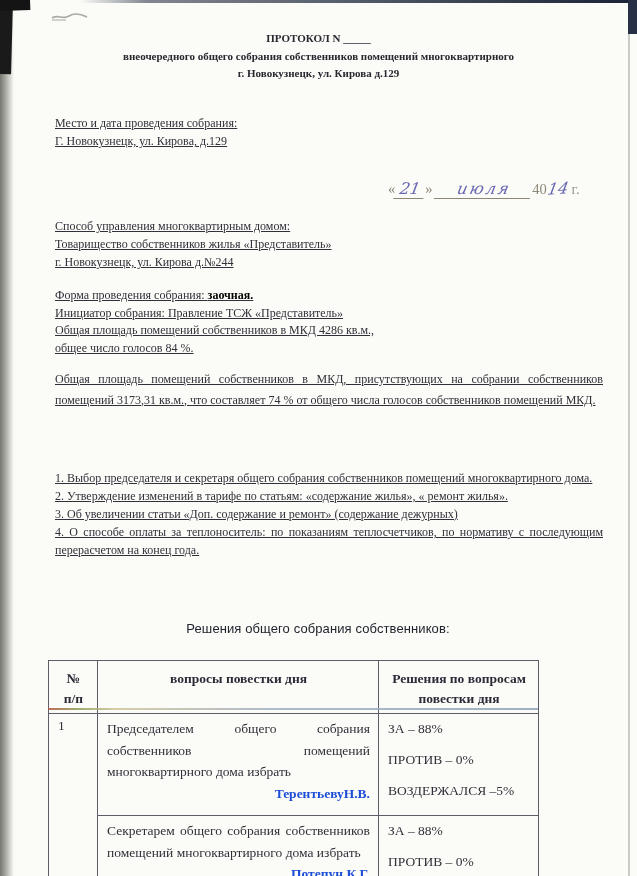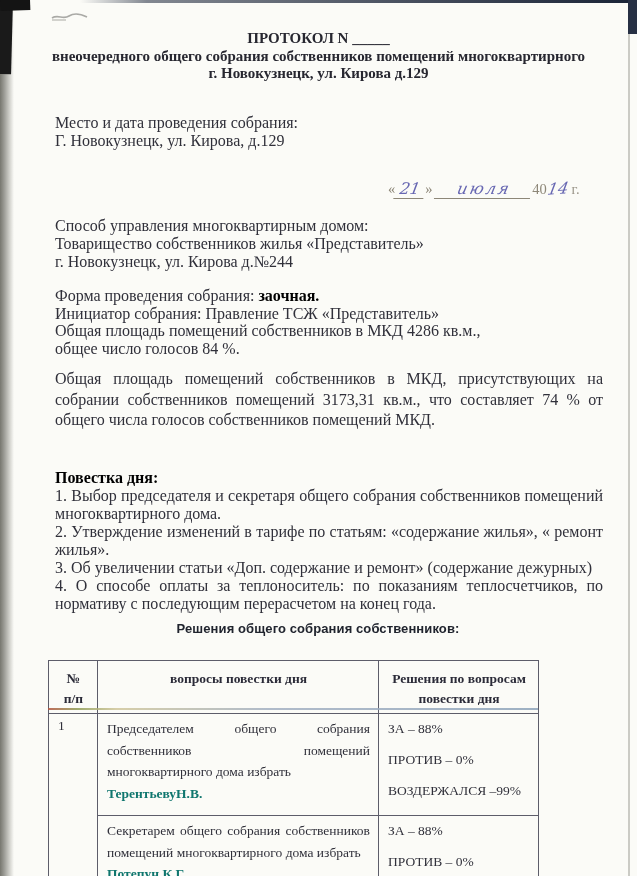--- a/index.html
+++ b/index.html
@@ -25,35 +25,35 @@
     background:linear-gradient(90deg,rgba(30,40,60,0) 0%,rgba(30,40,60,.55) 12%,rgba(25,35,55,.8) 60%,#192336 100%);
   }
   .corner-tr{position:absolute;right:0;top:0;width:9px;height:34px;background:#273044;}
   .edge-right-line{position:absolute;right:7px;top:34px;bottom:0;width:2px;background:#cbcbc5;}
   .pencil-mark{position:absolute;left:50px;top:10px;opacity:.75;}
   .scan-color-line{
     position:absolute;left:48px;top:708px;width:490px;height:2px;opacity:.85;
     background:linear-gradient(90deg,#b3543f 0%,#8f9c55 6%,#d0c69b 14%,#a3b0c2 45%,#8ea4ba 100%);
   }
   
-  .blk{position:absolute;left:55px;width:548px;font-size:16px;line-height:18px;}
+  .blk{position:absolute;left:55px;width:548px;font-size:12px;line-height:18px;text-decoration:underline;}
   .title-block{position:absolute;left:30px;top:30px;width:577px;text-align:center;
-    font-weight:bold;font-size:15px;line-height:17.5px;color:#272730;}
+    font-weight:bold;font-size:11px;line-height:17.5px;color:#272730;}
   .place-block{top:114px;}
   .mgmt-block{top:217px;}
   .form-block{top:287px;line-height:17.5px;}
   .presence-block{top:369px;text-align:justify;line-height:20.5px;}
   .quorum-block{top:440px;}
   .agenda-block{top:469px;}
   .agenda-block .item{text-align:justify;}
   .bold{font-weight:bold;color:#000000;}
   .decisions-heading{
     position:absolute;left:55px;top:621px;width:526px;text-align:center;
     font-family:"Liberation Sans","DejaVu Sans",sans-serif;
-    font-weight:bold;font-size:13px;color:#20242e;letter-spacing:.1px;
+    font-weight:normal;font-size:13px;color:#20242e;letter-spacing:.1px;
   }
   
   .date-block{position:absolute;left:388px;top:179px;font-size:14.5px;color:#8d8778;white-space:nowrap;}
   .hw{font-style:italic;color:#6767b2;font-family:"DejaVu Serif",serif;}
   .hw-day{display:inline-block;min-width:30px;text-align:center;border-bottom:1px solid #8d8778;
     font-size:16px;transform:skewX(-10deg);}
   .hw-month{display:inline-block;min-width:96px;text-align:center;border-bottom:1px solid #8d8778;
     font-size:16px;letter-spacing:2px;transform:skewX(-12deg);}
   .hw-year{display:inline-block;font-size:16px;transform:skewX(-14deg) rotate(-4deg);margin-left:1px;}
   .date-year-label{color:#9b968a;}
@@ -69,21 +69,21 @@
   col.c-num{width:49px;}
   col.c-q{width:281px;}
   col.c-d{width:160px;}
   th{font-weight:bold;text-align:center;color:#2b2b38;line-height:20px;}
   .th-pad{padding-top:8px !important;}
   tr.hdr{height:48px;}
   tr.r1{height:66px;}
   tr.r2{height:67px;}
   td.num-cell{text-align:left;padding-left:14px;padding-top:8px;}
   td.q-cell{text-align:justify;line-height:21.5px;padding-top:7px;}
-  td.q-cell .person{font-weight:bold;color:#0f766e;text-align:left;}
+  td.q-cell .person{font-weight:bold;color:#1d4ed8;text-align:right;}
   td.d-cell{line-height:21px;padding-top:7px;}
   td.d-cell .vote{margin-bottom:10px;}
 </style>
 </head>
 <body>
 
 <div class="page">
 
   <div class="edge-left"></div>
   <div class="corner-tl-v"></div>
@@ -125,21 +125,20 @@
     <div><span>Форма проведения собрания: </span><span class="bold">заочная.</span></div>
     <div>Инициатор собрания: Правление ТСЖ «Представитель»</div>
     <div>Общая площадь помещений собственников в МКД 4286 кв.м.,</div>
     <div>общее число голосов 84 %.</div>
   </div>
 
   <div class="blk presence-block">Общая площадь помещений собственников в МКД, присутствующих на собрании собственников помещений 3173,31 кв.м., что составляет 74 % от общего числа голосов собственников помещений МКД.</div>
 
 
   <div class="blk agenda-block">
-    <div class="bold">Повестка дня:</div>
     <div class="item">1. Выбор председателя и секретаря общего собрания собственников помещений многоквартирного дома.</div>
     <div class="item">2. Утверждение изменений в тарифе по статьям: «содержание жилья», « ремонт жилья».</div>
     <div class="item">3. Об увеличении статьи «Доп. содержание и ремонт» (содержание дежурных)</div>
     <div class="item">4. О способе оплаты за теплоноситель: по показаниям теплосчетчиков, по нормативу с последующим перерасчетом на конец года.</div>
   </div>
 
   <div class="decisions-heading">Решения общего собрания собственников:</div>
 
   <table class="decisions">
     <colgroup>
@@ -161,21 +160,21 @@
     </tr>
     <tr class="r1">
       <td class="num-cell" rowspan="2">1</td>
       <td class="q-cell">
         <div>Председателем общего собрания собственников помещений многоквартирного дома  избрать</div>
         <div class="person">ТерентьевуН.В.</div>
       </td>
       <td class="d-cell">
         <div class="vote">ЗА – 88%</div>
         <div class="vote">ПРОТИВ – 0%</div>
-        <div class="vote">ВОЗДЕРЖАЛСЯ –99%</div>
+        <div class="vote">ВОЗДЕРЖАЛСЯ –5%</div>
       </td>
     </tr>
     <tr class="r2">
       <td class="q-cell">
         <div>Секретарем  общего  собрания  собственников помещений многоквартирного дома  избрать</div>
         <div class="person">Потепун К.Г.</div>
       </td>
       <td class="d-cell">
         <div class="vote">ЗА – 88%</div>
         <div class="vote">ПРОТИВ – 0%</div>

